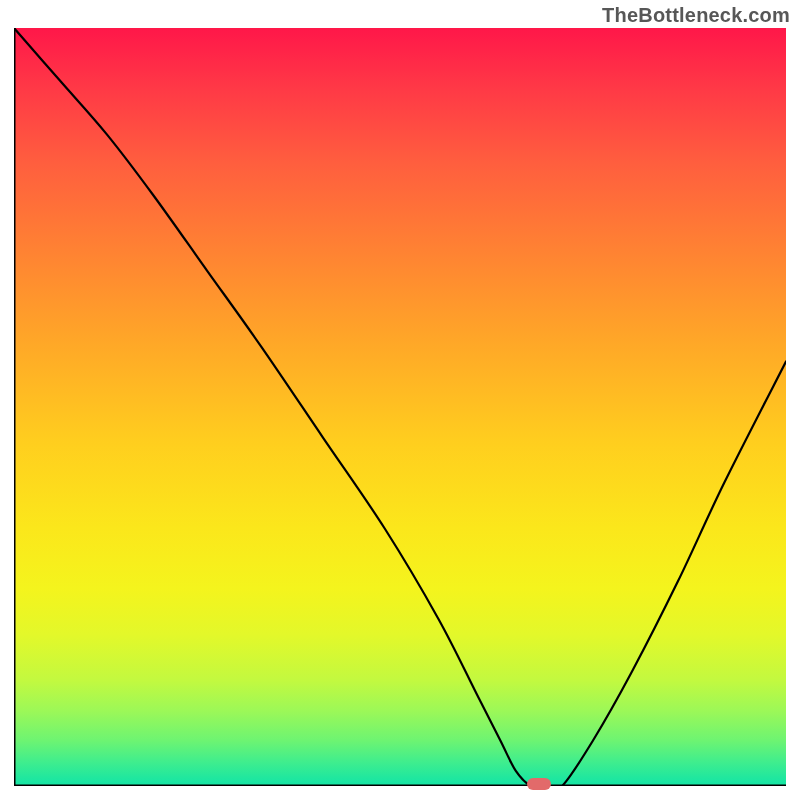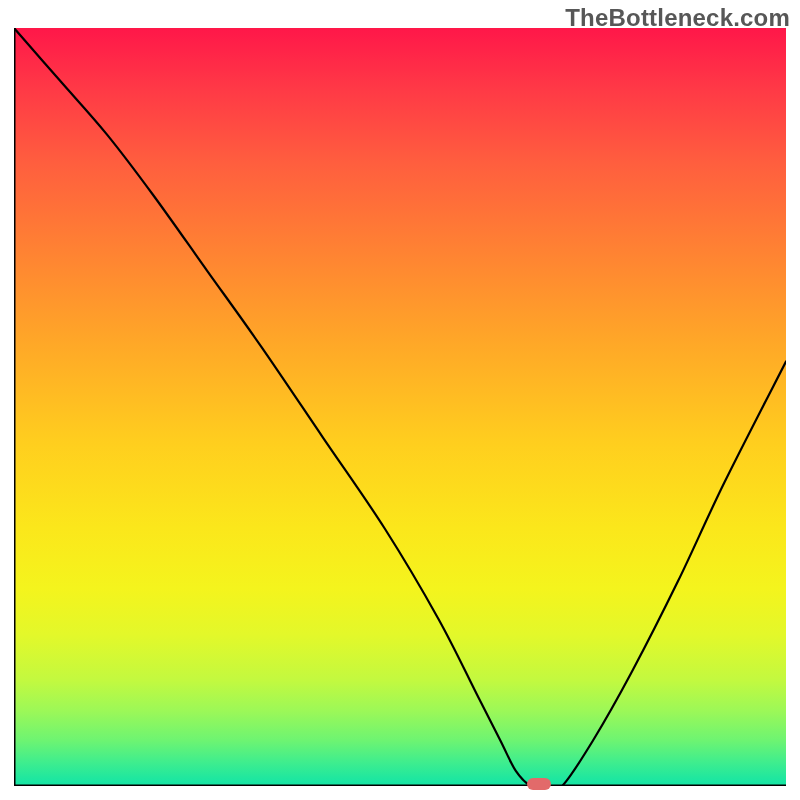--- a/index.html
+++ b/index.html
@@ -13,21 +13,21 @@
   }
   .container {
     position: relative;
     width: 800px;
     height: 800px;
   }
   .watermark {
     position: absolute;
     top: 4px;
     right: 10px;
-    font-size: 24px;
+    font-size: 20px;
     font-weight: 600;
     color: #575757;
     z-index: 10;
     letter-spacing: 0.2px;
   }
   .plot-area {
     position: absolute;
     left: 14px;
     top: 28px;
     width: 772px;

